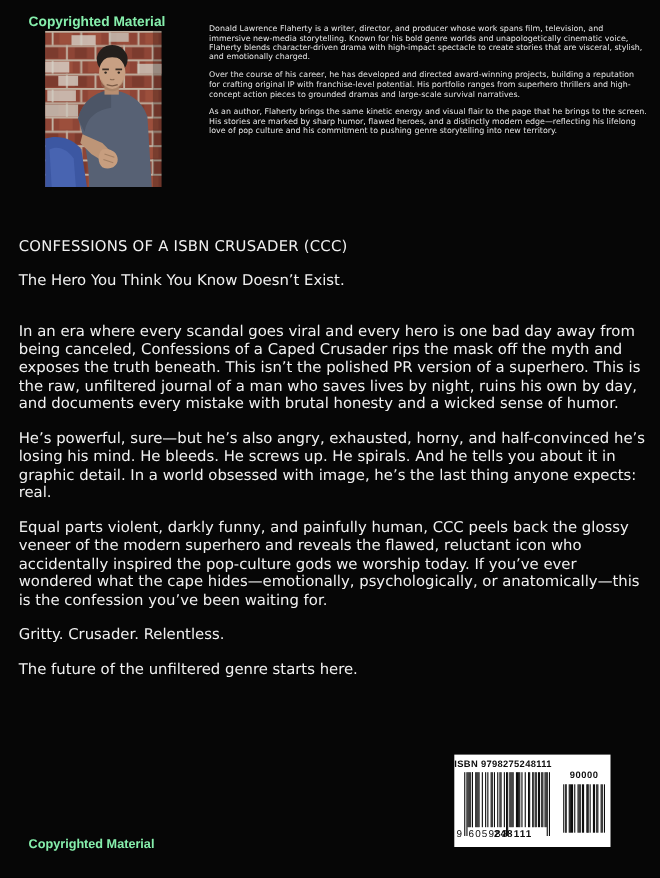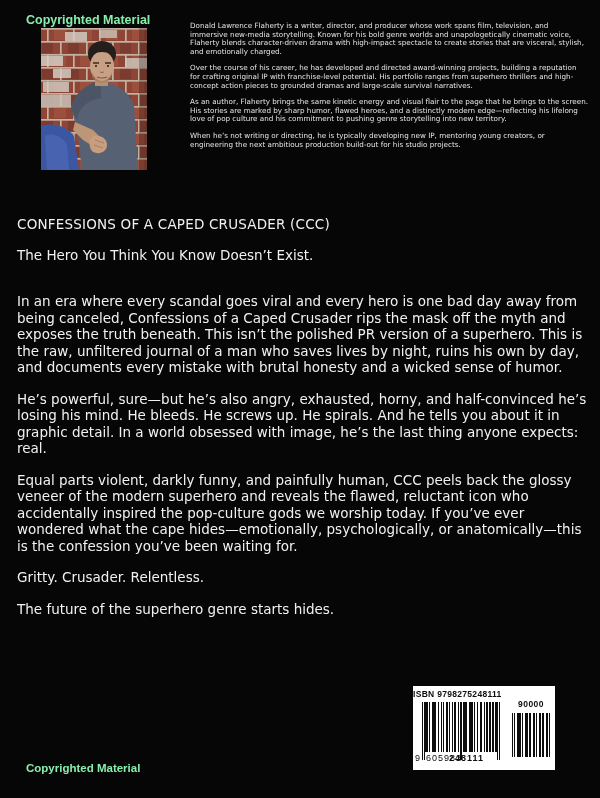--- a/index.html
+++ b/index.html
@@ -110,31 +110,30 @@
         <path d="M51,44 Q54,52 61,53 Q68,52 71,44 L71,50 Q66,55 61,55 Q56,55 51,50 Z" fill="#9b7a60" opacity="0.45"></path>
       </g>
       <rect x="98" y="0" width="8" height="142" fill="#000" opacity="0.22"></rect>
     </svg>
   </div>
 
   <div class="bio">
     <p>Donald Lawrence Flaherty is a writer, director, and producer whose work spans film, television, and immersive new-media storytelling. Known for his bold genre worlds and unapologetically cinematic voice, Flaherty blends character-driven drama with high-impact spectacle to create stories that are visceral, stylish, and emotionally charged.</p>
     <p>Over the course of his career, he has developed and directed award-winning projects, building a reputation for crafting original IP with franchise-level potential. His portfolio ranges from superhero thrillers and high-concept action pieces to grounded dramas and large-scale survival narratives.</p>
     <p>As an author, Flaherty brings the same kinetic energy and visual flair to the page that he brings to the screen. His stories are marked by sharp humor, flawed heroes, and a distinctly modern edge—reflecting his lifelong love of pop culture and his commitment to pushing genre storytelling into new territory.</p>
-    <p>When he’s not writing or directing, he is typically developing new IP, mentoring young creators, or engineering the next ambitious production build-out for his studio projects.</p>
   </div>
 
   <div class="main">
-    <p class="title">CONFESSIONS OF A CAPED CRUSADER (CCC)</p>
+    <p class="title">CONFESSIONS OF A ISBN CRUSADER (CCC)</p>
     <p class="tagline">The Hero You Think You Know Doesn’t Exist.</p>
     <p>In an era where every scandal goes viral and every hero is one bad day away from being canceled, Confessions of a Caped Crusader rips the mask off the myth and exposes the truth beneath. This isn’t the polished PR version of a superhero. This is the raw, unfiltered journal of a man who saves lives by night, ruins his own by day, and documents every mistake with brutal honesty and a wicked sense of humor.</p>
     <p>He’s powerful, sure—but he’s also angry, exhausted, horny, and half-convinced he’s losing his mind. He bleeds. He screws up. He spirals. And he tells you about it in graphic detail. In a world obsessed with image, he’s the last thing anyone expects: real.</p>
     <p>Equal parts violent, darkly funny, and painfully human, CCC peels back the glossy veneer of the modern superhero and reveals the flawed, reluctant icon who accidentally inspired the pop-culture gods we worship today. If you’ve ever wondered what the cape hides—emotionally, psychologically, or anatomically—this is the confession you’ve been waiting for.</p>
     <p>Gritty. Crusader. Relentless.</p>
-    <p>The future of the superhero genre starts hides.</p>
+    <p>The future of the unfiltered genre starts here.</p>
   </div>
 
   <div class="barcode-box">
     <div class="isbn-label">ISBN 9798275248111</div>
     <div class="bars ean13" id="ean13" style="width: 77.9px;">
         <div class="bar" style="left: 0px; width: 0.82px; height: 58px; background: rgb(13, 13, 13);"></div>
         <div class="bar" style="left: 1.64px; width: 0.82px; height: 58px; background: rgb(13, 13, 13);"></div>
         <div class="bar" style="left: 3.28px; width: 0.82px; height: 50px; background: rgb(13, 13, 13);"></div>
         <div class="bar" style="left: 4.1px; width: 0.82px; height: 50px; background: rgb(13, 13, 13);"></div>
         <div class="bar" style="left: 4.92px; width: 0.82px; height: 50px; background: rgb(13, 13, 13);"></div>

